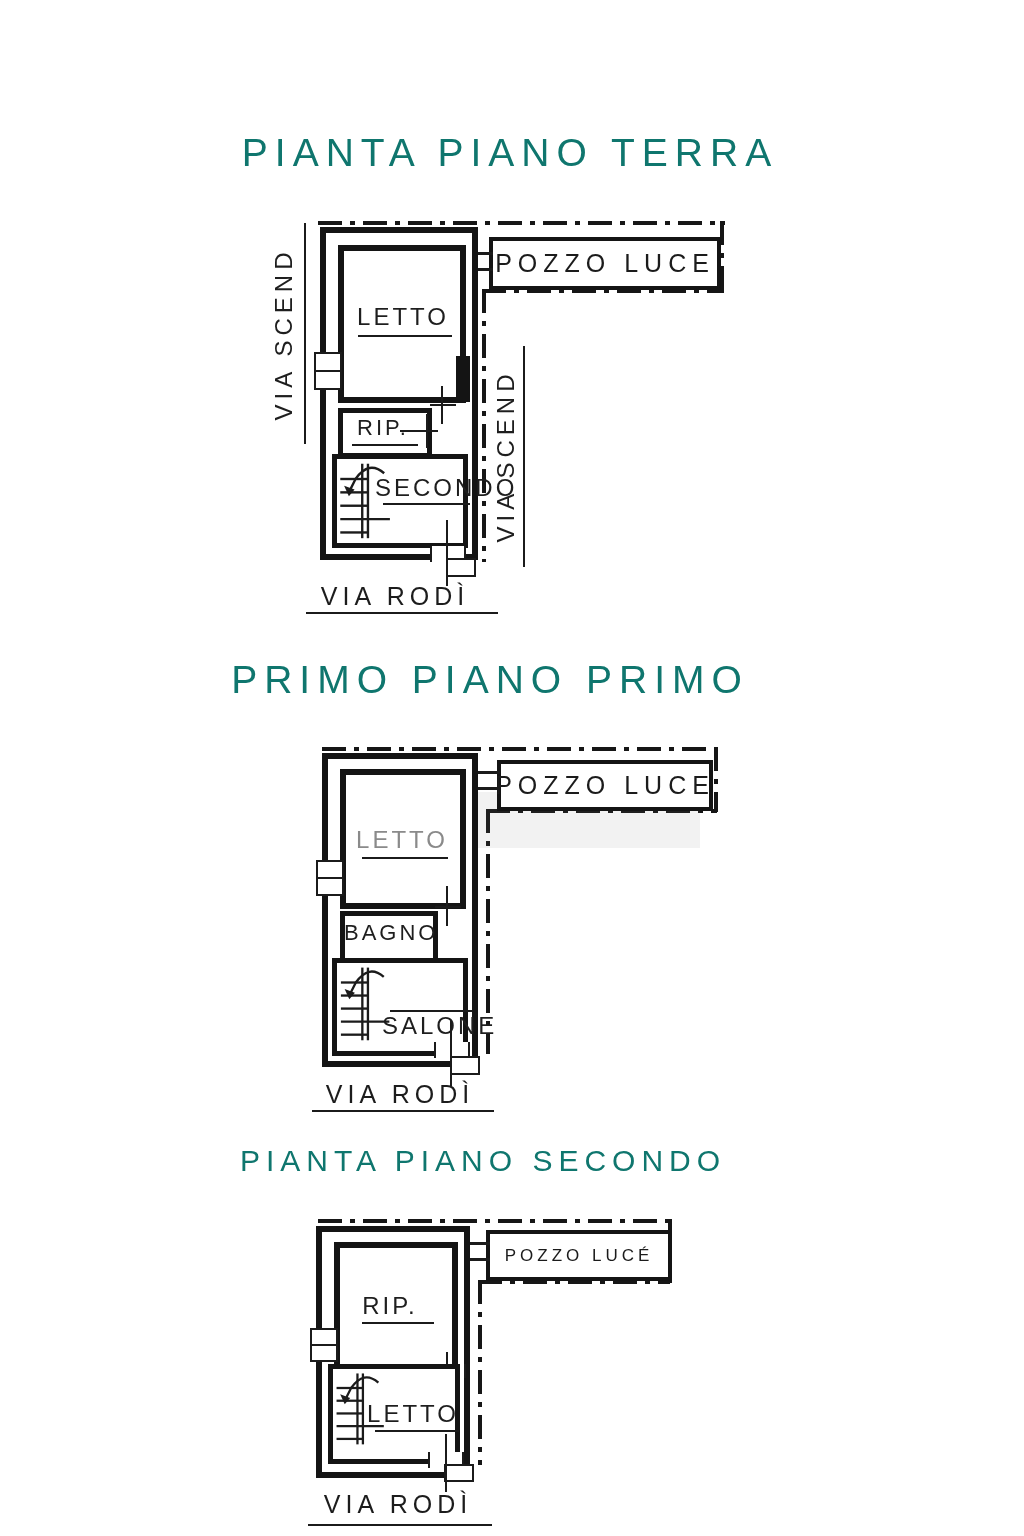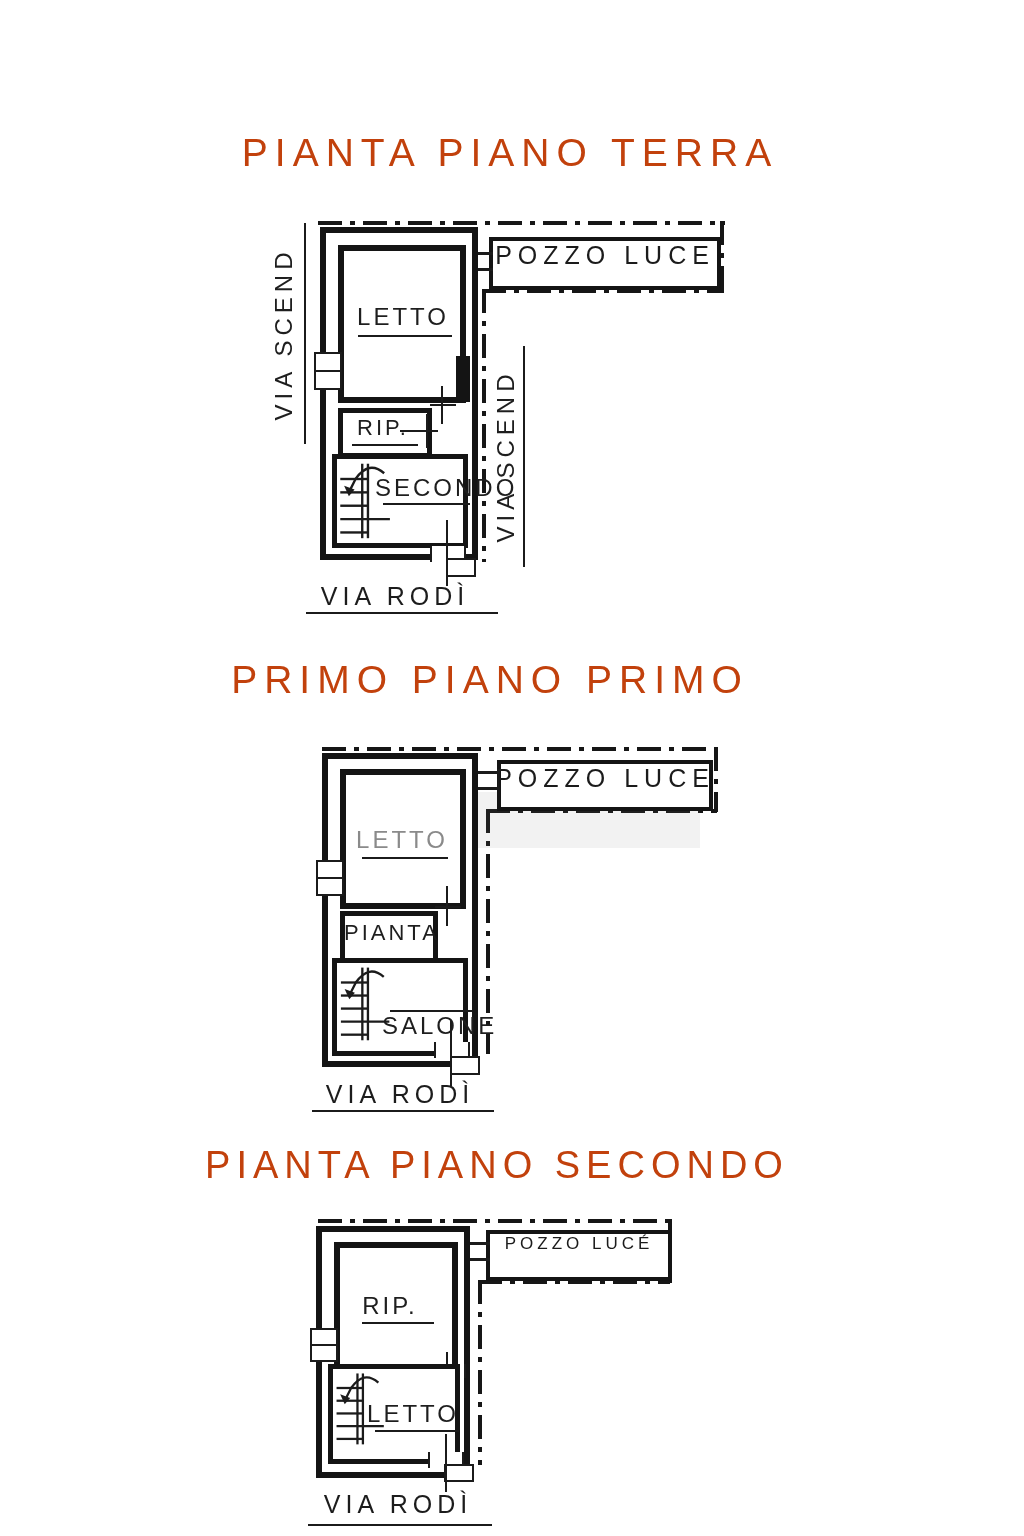--- a/index.html
+++ b/index.html
@@ -11,40 +11,40 @@
     color:#1b1b1b;
     overflow:hidden;
   }
   
   .title{
     position:absolute;
     text-align:center;
     font-size:39px;
     letter-spacing:7px;
     font-weight:400;
-    color:#c2410c;
+    color:#0f766e;
     white-space:nowrap;
   }
   
   .ln{position:absolute;background:#1b1b1b;}
   
   .ddh{
     position:absolute;height:4px;
     background:repeating-linear-gradient(90deg,#161616 0 24px,transparent 24px 32px,#161616 32px 37px,transparent 37px 45px);
   }
   .ddv{
     position:absolute;width:4px;
     background:repeating-linear-gradient(180deg,#161616 0 24px,transparent 24px 32px,#161616 32px 37px,transparent 37px 45px);
   }
   
   .building{position:absolute;border:6px solid #141414;background:#ffffff;}
   .room{position:absolute;border:6px solid #141414;background:#ffffff;}
   .room.thin{border-width:5px;}
   .annex{position:absolute;border:4px solid #141414;background:#ffffff;
-         display:flex;align-items:flex-start;justify-content:center;}
+         display:flex;align-items:center;justify-content:center;}
   .annex .annex-label{font-size:25px;letter-spacing:6px;white-space:nowrap;color:#1b1b1b;}
   .pilaster{position:absolute;background:#141414;}
   
   .lbl{position:absolute;text-align:center;font-size:24px;letter-spacing:3px;white-space:nowrap;color:#1e1e1e;}
   .lbl.small{font-size:22px;}
   .lbl.gray{color:#8a8a8a;}
   .vlabel{
     position:absolute;width:220px;height:30px;line-height:30px;
     text-align:center;font-size:24px;letter-spacing:5px;
     transform:rotate(-90deg);white-space:nowrap;color:#1e1e1e;
@@ -148,21 +148,21 @@
     <div class="room" style="left:340px;top:769px;width:114px;height:128px;"></div>
     <div class="lbl gray" style="left:342px;top:826px;width:120px;">LETTO</div>
     <div class="ln" style="left:362px;top:857px;width:86px;height:2px;"></div>
 
     <div class="win" style="left:316px;top:860px;width:24px;height:32px;"></div>
 
     <div class="ln" style="left:446px;top:886px;width:2px;height:40px;"></div>
     <div class="ln" style="left:435px;top:906px;width:26px;height:2px;"></div>
 
     <div class="room thin" style="left:340px;top:911px;width:88px;height:42px;"></div>
-    <div class="lbl small" style="left:344px;top:920px;width:82px;">PIANTA</div>
+    <div class="lbl small" style="left:344px;top:920px;width:82px;">BAGNO</div>
 
     <div class="room thin" style="left:332px;top:958px;width:126px;height:88px;"></div>
     <div class="lbl" style="left:382px;top:980px;width:100px;margin-top:32px;">SALONE</div>
     <div class="ln" style="left:390px;top:1010px;width:82px;height:2px;"></div>
 
     <div class="stairs" style="left:336px;top:962px;width:62px;height:82px;">
       <svg viewBox="0 0 64 88">
         <line x1="27" y1="6" x2="27" y2="84" stroke-width="2.5"></line>
         <line x1="33" y1="6" x2="33" y2="84" stroke-width="2.5"></line>
         <line x1="4" y1="22" x2="33" y2="22" stroke-width="2.5"></line>
@@ -177,21 +177,21 @@
 
     <div class="gap" style="left:434px;top:1042px;width:32px;height:16px;"></div>
     <div class="step" style="left:450px;top:1056px;width:26px;height:15px;"></div>
     <div class="ln" style="left:450px;top:1020px;width:2px;height:66px;"></div>
 
     <div class="street-lbl" style="left:300px;top:1080px;width:200px;">VIA RODÌ</div>
     <div class="ln" style="left:312px;top:1110px;width:182px;height:2px;"></div>
   </div>
 
   <div>
-    <div class="title" style="left:187px;top:1144px;width:620px;font-size:38px;letter-spacing:6px;">PIANTA PIANO SECONDO</div>
+    <div class="title" style="left:173px;top:1144px;width:620px;font-size:30px;letter-spacing:6px;">PIANTA PIANO SECONDO</div>
 
     <div class="ddh" style="left:318px;top:1219px;width:354px;"></div>
     <div class="ddv" style="left:668px;top:1219px;height:64px;"></div>
     <div class="ddh" style="left:478px;top:1280px;width:192px;"></div>
     <div class="ddv" style="left:478px;top:1280px;height:185px;"></div>
 
     <div class="annex" style="left:486px;top:1230px;width:178px;height:43px;">
       <span class="annex-label" style="font-size:17px;letter-spacing:4px;">POZZO LUCÉ</span>
     </div>
     <div class="ln" style="left:452px;top:1242px;width:38px;height:3px;"></div>

